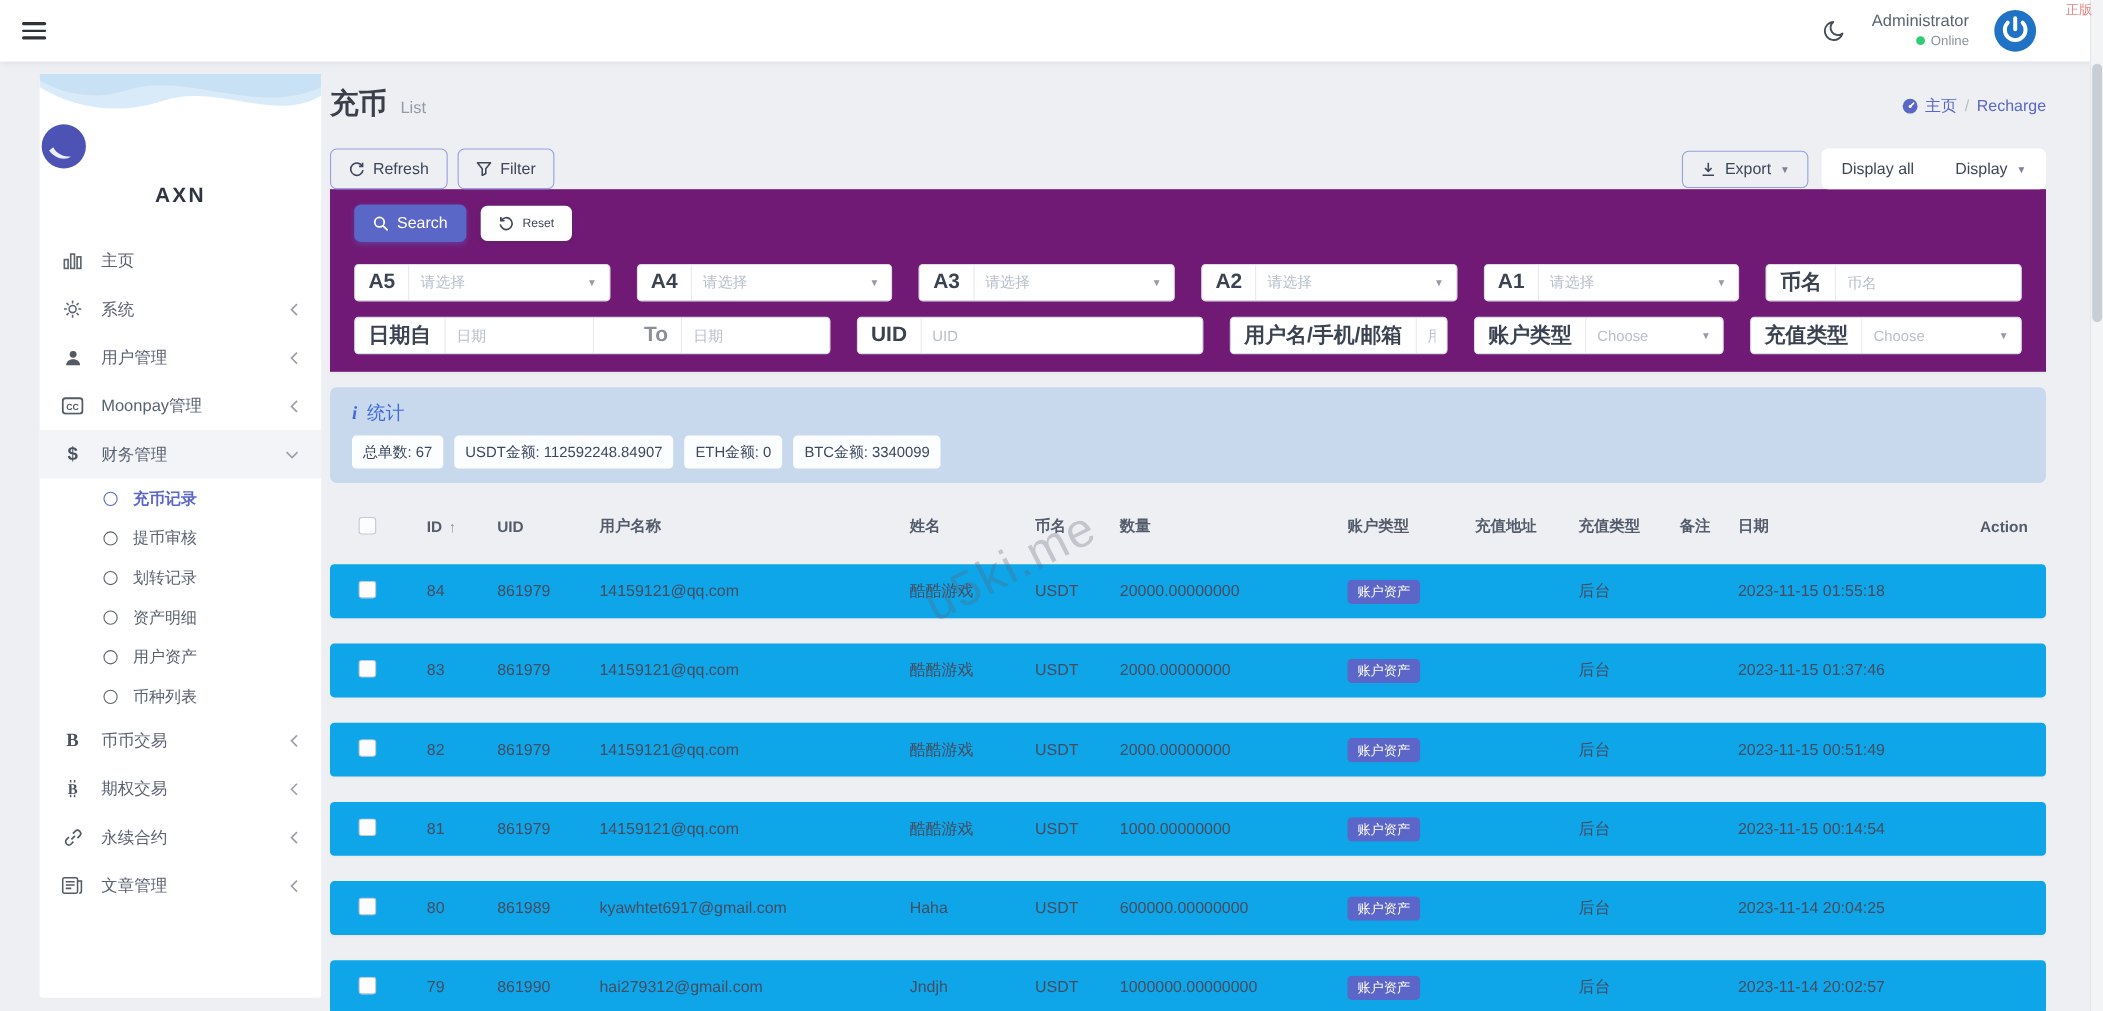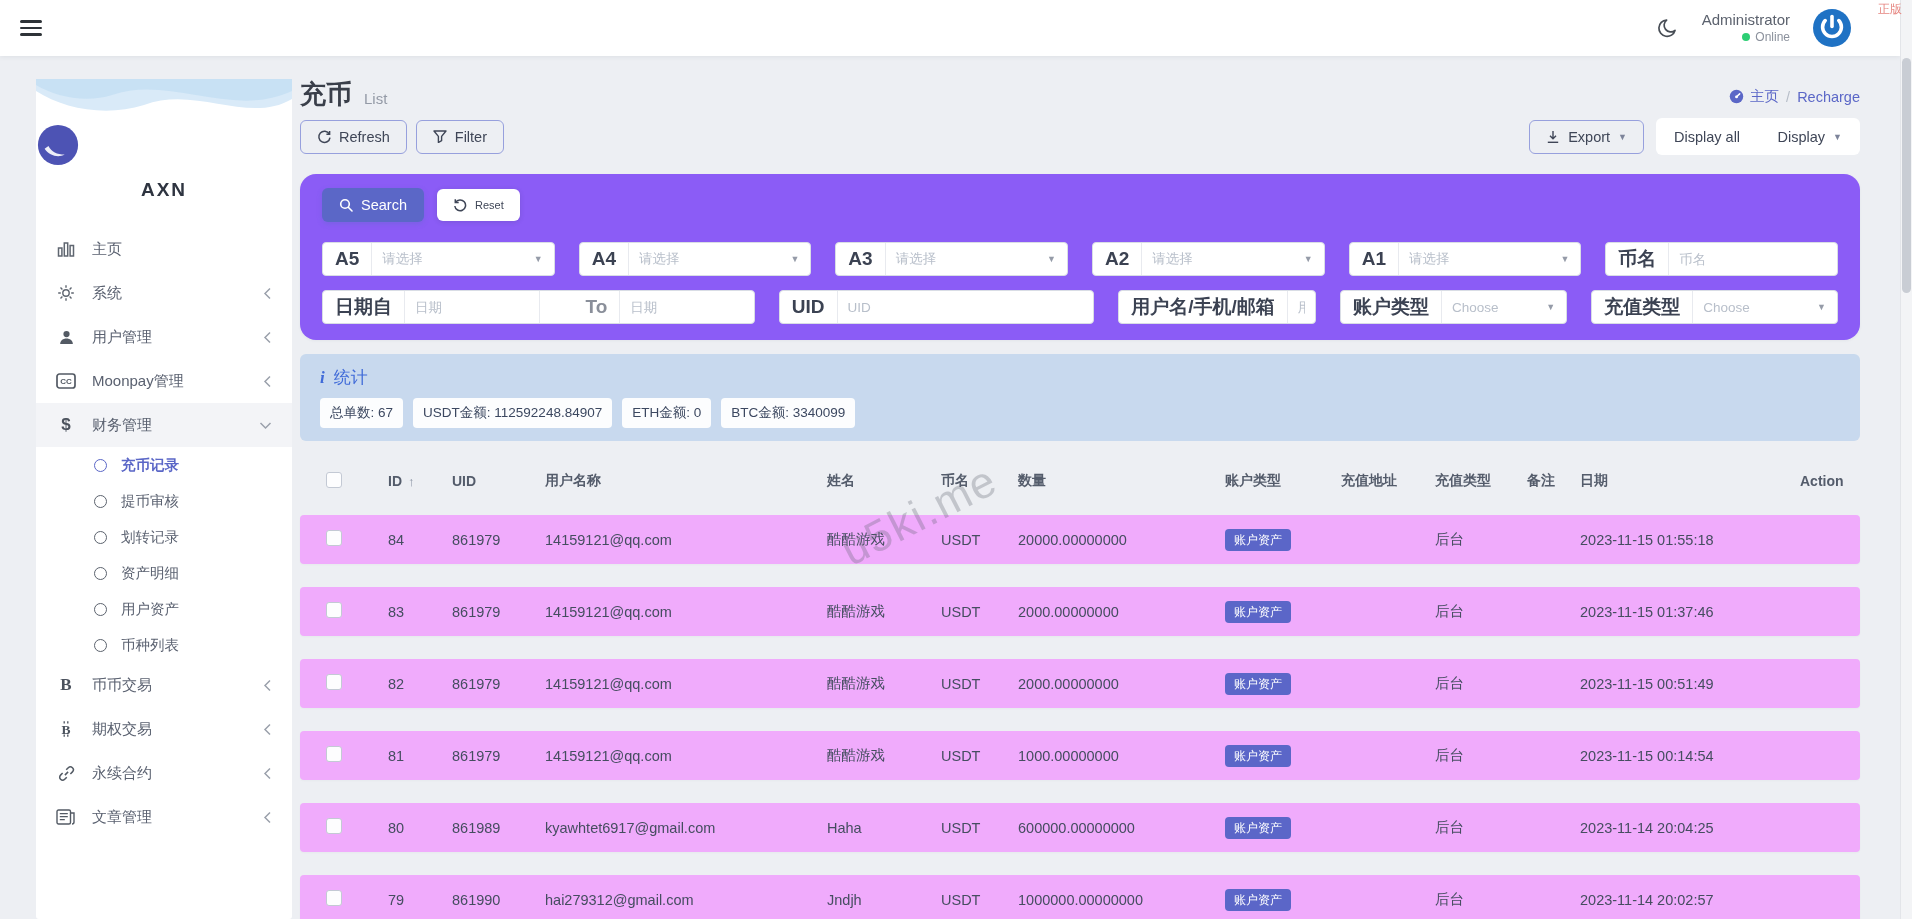--- a/index.html
+++ b/index.html
@@ -24,21 +24,21 @@
   .admin-block { text-align:right; line-height:1.25; }
   .admin-name { font-size:15px; color:#5c626e; }
   .admin-status { font-size:12px; color:#8b919c; display:flex; align-items:center; justify-content:flex-end; gap:5px; }
   .dot { width:8px; height:8px; border-radius:50%; background:#2dce74; display:inline-block; }
   .avatar { width:40px; height:40px; border-radius:50%; cursor:pointer; }
   .corner-text { position:absolute; top:1px; right:10px; z-index:12; font-size:12px; color:#e2716b; opacity:.85; }
   
   .scrollbar { position:absolute; right:0; top:0; width:12px; height:919px; background:#f3f4f6; border-left:1px solid #e3e5e9; z-index:10; }
   .scroll-thumb { position:absolute; top:58px; left:1px; width:9px; height:235px; background:#c9cdd4; border-radius:5px; }
   
-  .sidebar { position:absolute; left:36px; top:79px; width:256px; height:840px; background:#fff; border-radius:3px; z-index:2; }
+  .sidebar { position:absolute; left:36px; top:67px; width:256px; height:840px; background:#fff; border-radius:3px; z-index:2; }
   .logo-card { position:relative; height:134px; }
   .logo-wave { position:absolute; top:0; left:0; width:100%; height:54px; }
   .logo-circle { position:relative; width:44px; height:44px; margin:44px auto 0; }
   .logo-text { text-align:center; margin-top:8px; font-size:19px; font-weight:bold; letter-spacing:2px; color:#2e3440; }
   .menu { margin-top:14px; list-style:none; }
   .mi { height:44px; display:flex; align-items:center; padding:0 20px; cursor:pointer; }
   .mi.open { background:#f3f4f7; }
   .mi .ic { width:20px; height:20px; display:flex; align-items:center; justify-content:center; margin-right:16px; flex:none; }
   .mi .lbl { font-size:15px; color:#5a6170; flex:1; }
   .mi .chev { color:#9aa0ab; display:flex; }
@@ -52,33 +52,33 @@
   .smi.active .ring { border-color:#5b67c7; }
   
   .main { position:absolute; left:300px; top:79px; width:1560px; }
   .page-head { display:flex; align-items:flex-end; }
   .page-title { font-size:26px; font-weight:bold; color:#3a3f4a; line-height:1.2; }
   .page-sub { font-size:15px; color:#949aa6; margin-left:12px; padding-bottom:3px; }
   .breadcrumb { margin-left:auto; display:flex; align-items:center; gap:7px; font-size:14.5px; padding-bottom:4px; }
   .bc-home { color:#5b67c7; display:flex; align-items:center; gap:6px; cursor:pointer; }
   .bc-sep { color:#b7bdc8; }
   .bc-cur { color:#5b67c7; }
-  .toolbar { display:flex; align-items:center; margin-top:8px; }
+  .toolbar { display:flex; margin-top:25px; }
   .btn-outline {
     display:flex; align-items:center; gap:8px; border:1px solid #97a0dd; border-radius:6px;
     padding:8px 16px; font-size:14.5px; color:#3f4657; background:transparent; cursor:pointer;
   }
   .toolbar .btn-outline + .btn-outline { margin-left:9px; }
   .toolbar-right { margin-left:auto; display:flex; align-items:center; gap:12px; }
   .caret { font-size:9px; color:#7d849a; }
   .display-group { background:#fff; border-radius:6px; height:37px; display:flex; align-items:center; width:204px; }
   .display-group .dg-item { padding:0 18px; font-size:14.5px; color:#3f4657; cursor:pointer; display:flex; align-items:center; gap:8px; }
   .display-group .dg-item:last-child { margin-left:auto; }
   
-  .search-card { margin-top:19px; background:#8b5cf6; border-radius:16px; padding:14px 22px 16px; box-shadow:0 1px 3px rgba(40,50,70,.05); }
+  .search-card { background:#701a75; border-radius:0; padding:14px 22px 16px; box-shadow:0 1px 3px rgba(40,50,70,.05); }
   .search-actions { display:flex; align-items:center; }
   .btn-primary {
     display:flex; align-items:center; gap:8px; background:#5b67c7; color:#fff; border:none;
     border-radius:6px; padding:9px 17px; font-size:14.5px; cursor:pointer; box-shadow:0 2px 5px rgba(91,103,199,.35);
   }
   .btn-reset {
     display:flex; align-items:center; gap:8px; background:#fff; color:#3f4657; border:none;
     border-radius:6px; padding:9px 16px; font-size:11px; cursor:pointer; margin-left:13px; box-shadow:0 1px 5px rgba(40,50,70,.16);
   }
   .frow1 { margin-top:20px; display:grid; grid-template-columns:repeat(6,1fr); gap:24px; }
@@ -97,21 +97,21 @@
   .stats-i { font-family:"Liberation Serif",serif; font-weight:bold; font-style:italic; font-size:17px; }
   .stats-badges { margin-top:9px; display:flex; gap:10px; }
   .sbadge { background:#fcfdfe; border-radius:4px; padding:6px 10px; font-size:13.5px; color:#3c4860; white-space:nowrap; }
   
   .tgrid { display:grid; grid-template-columns:76px 64px 93px 282px 114px 77px 207px 116px 94px 92px 53px 220px 1fr; align-items:center; }
   .thead { margin-top:20px; height:40px; font-size:14px; font-weight:bold; color:#545c6b; margin-bottom:14px; }
   .thead > div, .trow > .cell { padding-left:12px; overflow:hidden; white-space:nowrap; }
   .c-check { padding-left:26px !important; }
   .checkbox { width:16px; height:16px; border:1px solid #c3c9d4; border-radius:3px; background:#fdfdfe; display:inline-block; cursor:pointer; }
   .sort-arrow { color:#8a93a3; font-weight:normal; margin-left:6px; font-size:13px; }
-  .trow { background:#f0abfc; border-radius:4px; height:49px; margin-bottom:23px; font-size:14.5px; color:#454d60; box-shadow:0 1px 2px rgba(40,50,70,.03); }
+  .trow { background:#0ea5e9; border-radius:4px; height:49px; margin-bottom:23px; font-size:14.5px; color:#454d60; box-shadow:0 1px 2px rgba(40,50,70,.03); }
   .badge { display:inline-block; background:#5b66c8; color:#fff; font-size:12px; padding:5px 9px; border-radius:4px; line-height:1; }
   
   .watermark { position:absolute; left:835px; top:490px; font-size:44px; color:rgba(95,100,112,.30); transform:rotate(-27deg); letter-spacing:2px; z-index:4; pointer-events:none; }
 </style>
 </head>
 <body>
 
 <div class="navbar">
   <div class="hamburger">
       <div></div>

